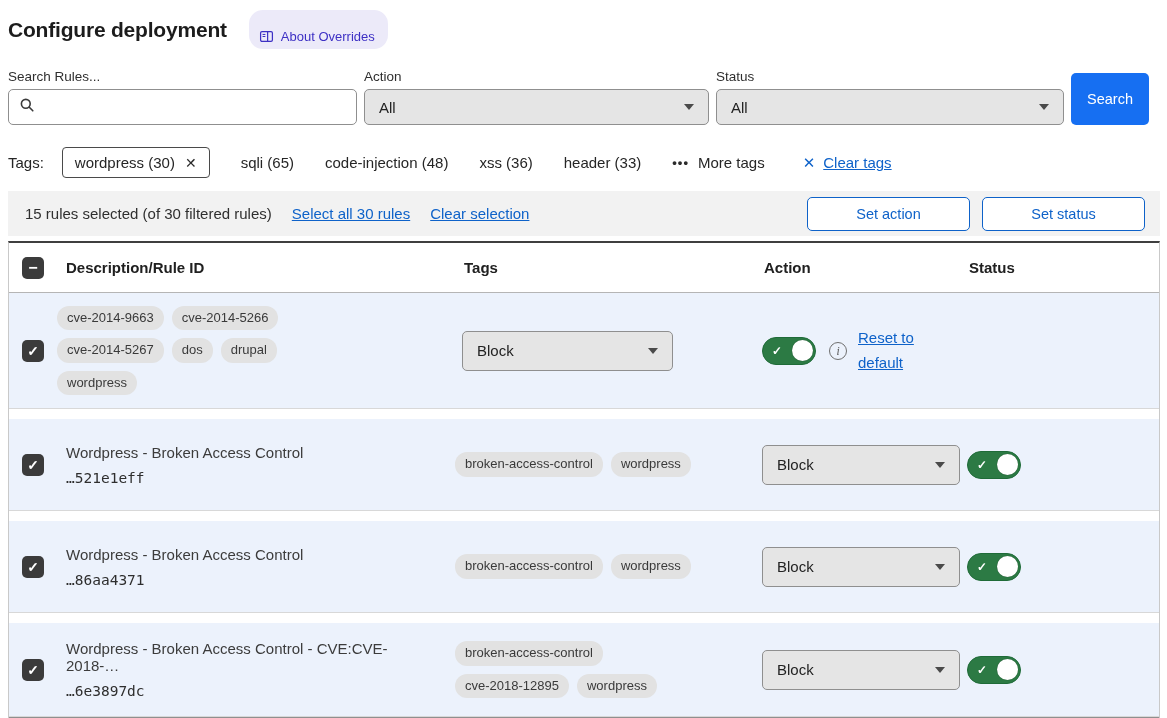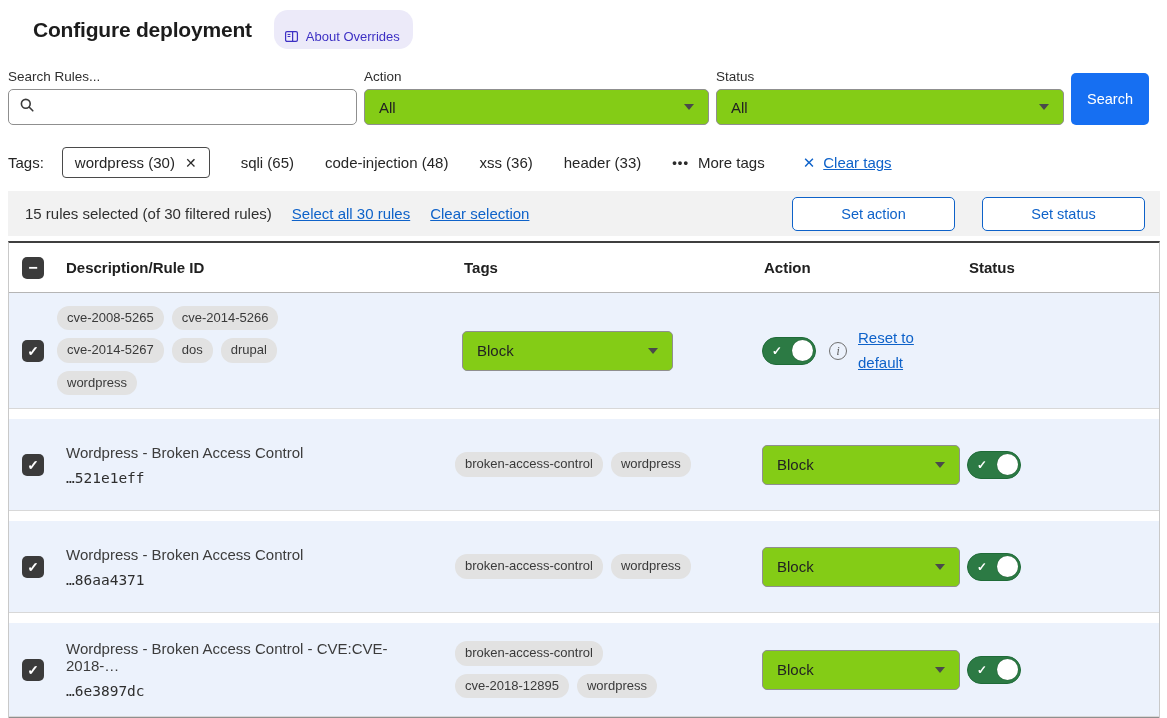--- a/index.html
+++ b/index.html
@@ -5,38 +5,38 @@
   * { box-sizing: border-box; }
   body {
     margin: 0; width: 1167px; height: 718px; overflow: hidden;
     background: #ffffff; color: #2f2f2f;
     font-family: "Liberation Sans", sans-serif;
   }
   .page { padding: 10px 7px 0 8px; }
 
   
   .header-row { display: flex; align-items: center; gap: 22px; }
-  .page-title { font-size: 21px; font-weight: 700; color: #1c1c1c; letter-spacing: -0.2px; margin-left: 25px; }
+  .page-title { font-size: 21px; font-weight: 700; color: #1c1c1c; letter-spacing: -0.2px; }
   .about-badge {
     display: inline-flex; align-items: center; gap: 7px;
     background: #ECEAF9; color: #3D30C4; border-radius: 14px;
     padding: 19px 13px 5px 10px; font-size: 13px; cursor: pointer;
   }
   .about-badge svg { display: block; }
 
   
   .filters { display: flex; gap: 7px; margin-top: 20px; align-items: flex-end; }
   .field-label { font-size: 13.5px; color: #2f2f2f; margin-bottom: 5px; }
   .search-box {
     width: 349px; height: 36px; border: 1px solid #8f8f8f; border-radius: 5px;
     display: flex; align-items: center; padding: 0 10px; gap: 8px; background: #fff;
   }
   .search-box input { border: none; outline: none; flex: 1; font: 15px "Liberation Sans", sans-serif; background: transparent; }
   .select {
-    height: 36px; border: 1px solid #8f8f8f; border-radius: 5px; background: #84cc16;
+    height: 36px; border: 1px solid #8f8f8f; border-radius: 5px; background: #e5e5e5;
     display: flex; align-items: center; justify-content: space-between;
     padding: 0 14px; font-size: 15px; color: #222; cursor: pointer;
   }
   .select.action { width: 345px; }
   .select.status { width: 348px; }
   .caret { width: 0; height: 0; border-left: 5px solid transparent; border-right: 5px solid transparent; border-top: 6px solid #4a4a4a; }
   .search-btn {
     width: 78px; height: 52px; background: #166FF2; color: #fff; border: none;
     border-radius: 5px; font-size: 14.5px; font-family: "Liberation Sans", sans-serif; cursor: pointer;
   }
@@ -55,21 +55,21 @@
   .clear-tags { margin-left: 38px; display: inline-flex; align-items: center; gap: 8px; color: #0E62C9; cursor: pointer; }
   .clear-tags .txt { text-decoration: underline; }
   .clear-tags .x { font-size: 15px; }
 
   
   .selection-bar {
     margin-top: 13px; background: #F2F2F2; height: 45px;
     display: flex; align-items: center; padding: 0 15px 0 17px; gap: 20px; font-size: 15px;
   }
   .link { color: #0E62C9; text-decoration: underline; cursor: pointer; }
-  .sel-buttons { margin-left: auto; display: flex; gap: 27px; }
+  .sel-buttons { margin-left: auto; display: flex; gap: 12px; }
   .outline-btn {
     width: 163px; height: 34px; background: #fff; border: 1px solid #0E62C9;
     color: #0E62C9; border-radius: 5px; font-size: 14.5px; font-family: "Liberation Sans", sans-serif; cursor: pointer;
   }
 
   
   .table {
     margin-top: 5px; background: #fff;
     border-top: 2px solid #3f3f3f; border-left: 1px solid #c9c9c9; border-right: 1px solid #c9c9c9;
   }
@@ -204,21 +204,21 @@
       <div class="th">Status</div>
     </div>
     <div id="table-rows">
         <div class="trow row-grid row-tall">
     <div class="cell-check">
       <span class="checkbox">
         <span class="glyph check-glyph">✓</span>
       </span>
     </div>
     <div class="cell-tags">
-            <span class="tag-pill">cve-2008-5265</span>
+            <span class="tag-pill">cve-2014-9663</span>
             <span class="tag-pill">cve-2014-5266</span>
             <span class="tag-pill">cve-2014-5267</span>
             <span class="tag-pill">dos</span>
             <span class="tag-pill">drupal</span>
             <span class="tag-pill">wordpress</span>
           </div>
     <div class="cell-action">
       <div class="select action-select">
         <span class="select-value">Block</span>
         <span class="caret"></span>

